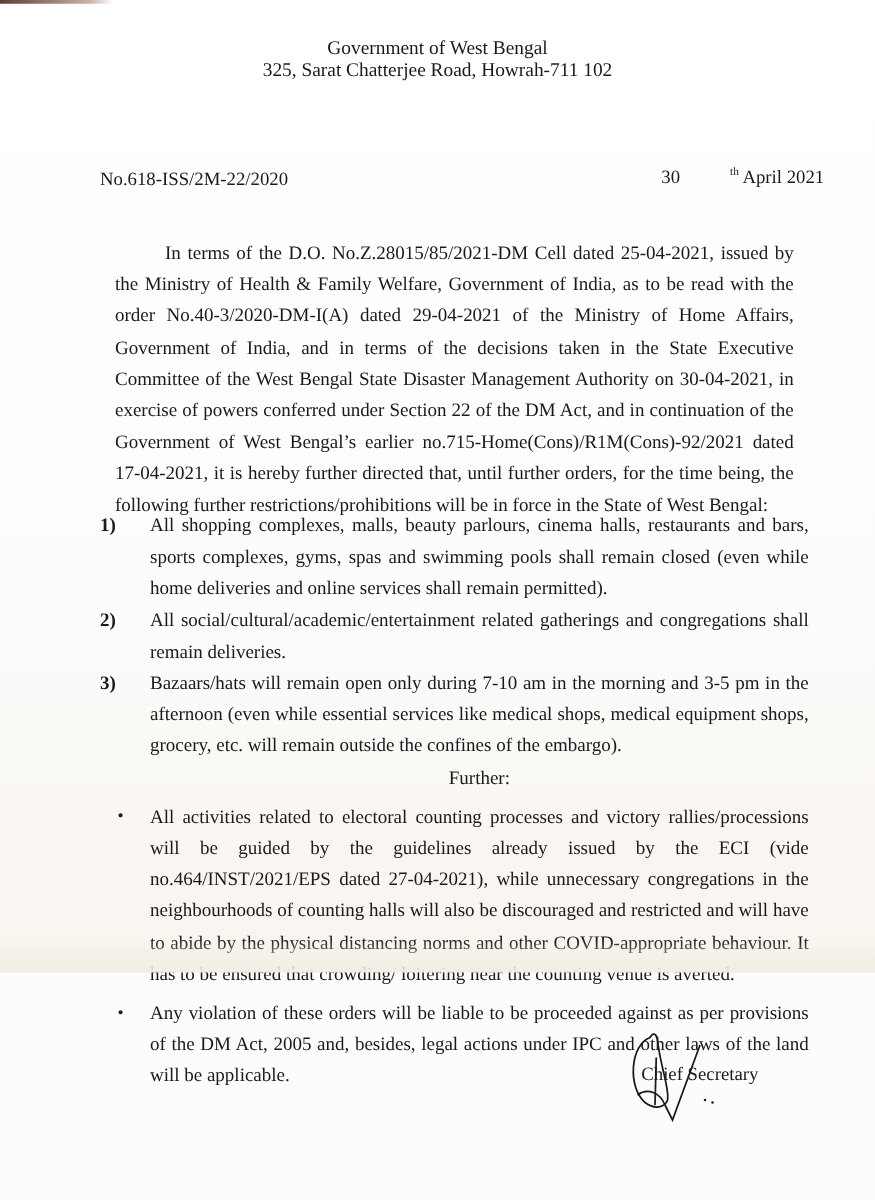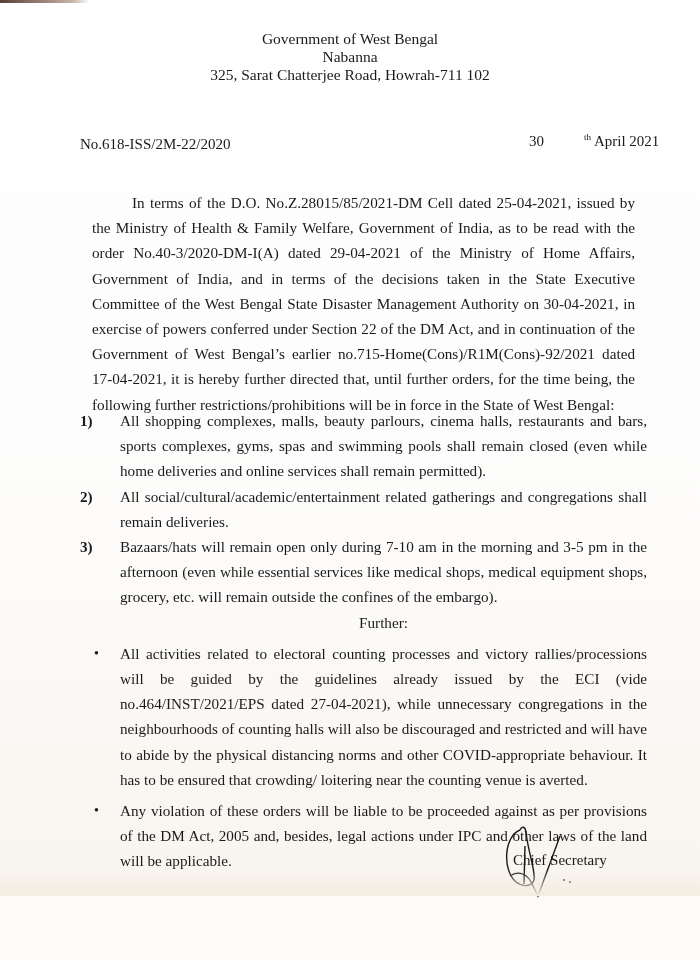--- a/index.html
+++ b/index.html
@@ -4,21 +4,21 @@
 <style>
   html, body { margin: 0; padding: 0; }
   body {
     width: 700px; height: 960px; overflow: hidden;
     background: #fdfcfa;
     font-family: "Liberation Serif", "DejaVu Serif", serif;
     color: #1a1a1a;
     position: relative;
   }
   .page {
-    position: absolute; left: 0; top: 0; width: 700px; height: 896px;
+    position: absolute; left: 0; top: 0; width: 700px; height: 778px;
     background: linear-gradient(180deg, #ffffff 0%, #fdfcfb 60%, #f8f4ee 100%);
   }
   .top-edge {
     position: absolute; left: 0; top: 0; width: 90px; height: 3px;
     background: linear-gradient(90deg, #5a3e36, #c9b2a6 80%, transparent);
   }
   .bottom-edge {
     position: absolute; left: 0; bottom: 0; width: 700px; height: 26px;
     background: linear-gradient(180deg, rgba(248,244,236,0) 0%, #f3ede2 100%);
   }
@@ -58,21 +58,20 @@
   .stray-dot { position: absolute; left: 513px; top: 376px; width: 2px; height: 2px; background:#666; border-radius: 1px; }
 </style>
 </head>
 <body>
 
 <div class="page">
   <div class="top-edge"></div>
 
   <div class="header">
     <span class="line">Government of West Bengal</span>
-    <span class="line">Nabanna</span>
     <span class="line addr">325, Sarat Chatterjee Road, Howrah-711 102</span>
   </div>
 
   <div class="memo-no">No.618-ISS/2M-22/2020</div>
   <div class="memo-date"><span>30</span><sup>th</sup><span> April 2021</span></div>
 
   <div class="body-text">
     <p>In terms of the D.O. No.Z.28015/85/2021-DM Cell dated 25-04-2021, issued by the Ministry of Health &amp; Family Welfare, Government of India, as to be read with the order No.40-3/2020-DM-I(A) dated 29-04-2021 of the Ministry of Home Affairs, Government of India, and in terms of the decisions taken in the State Executive Committee of the West Bengal State Disaster Management Authority on 30-04-2021, in exercise of powers conferred under Section 22 of the DM Act, and in continuation of the Government of West Bengal’s earlier no.715-Home(Cons)/R1M(Cons)-92/2021 dated 17-04-2021, it is hereby further directed that, until further orders, for the time being, the following further restrictions/prohibitions will be in force in the State of West Bengal:</p>
   </div>
   <div class="stray-dot"></div>

